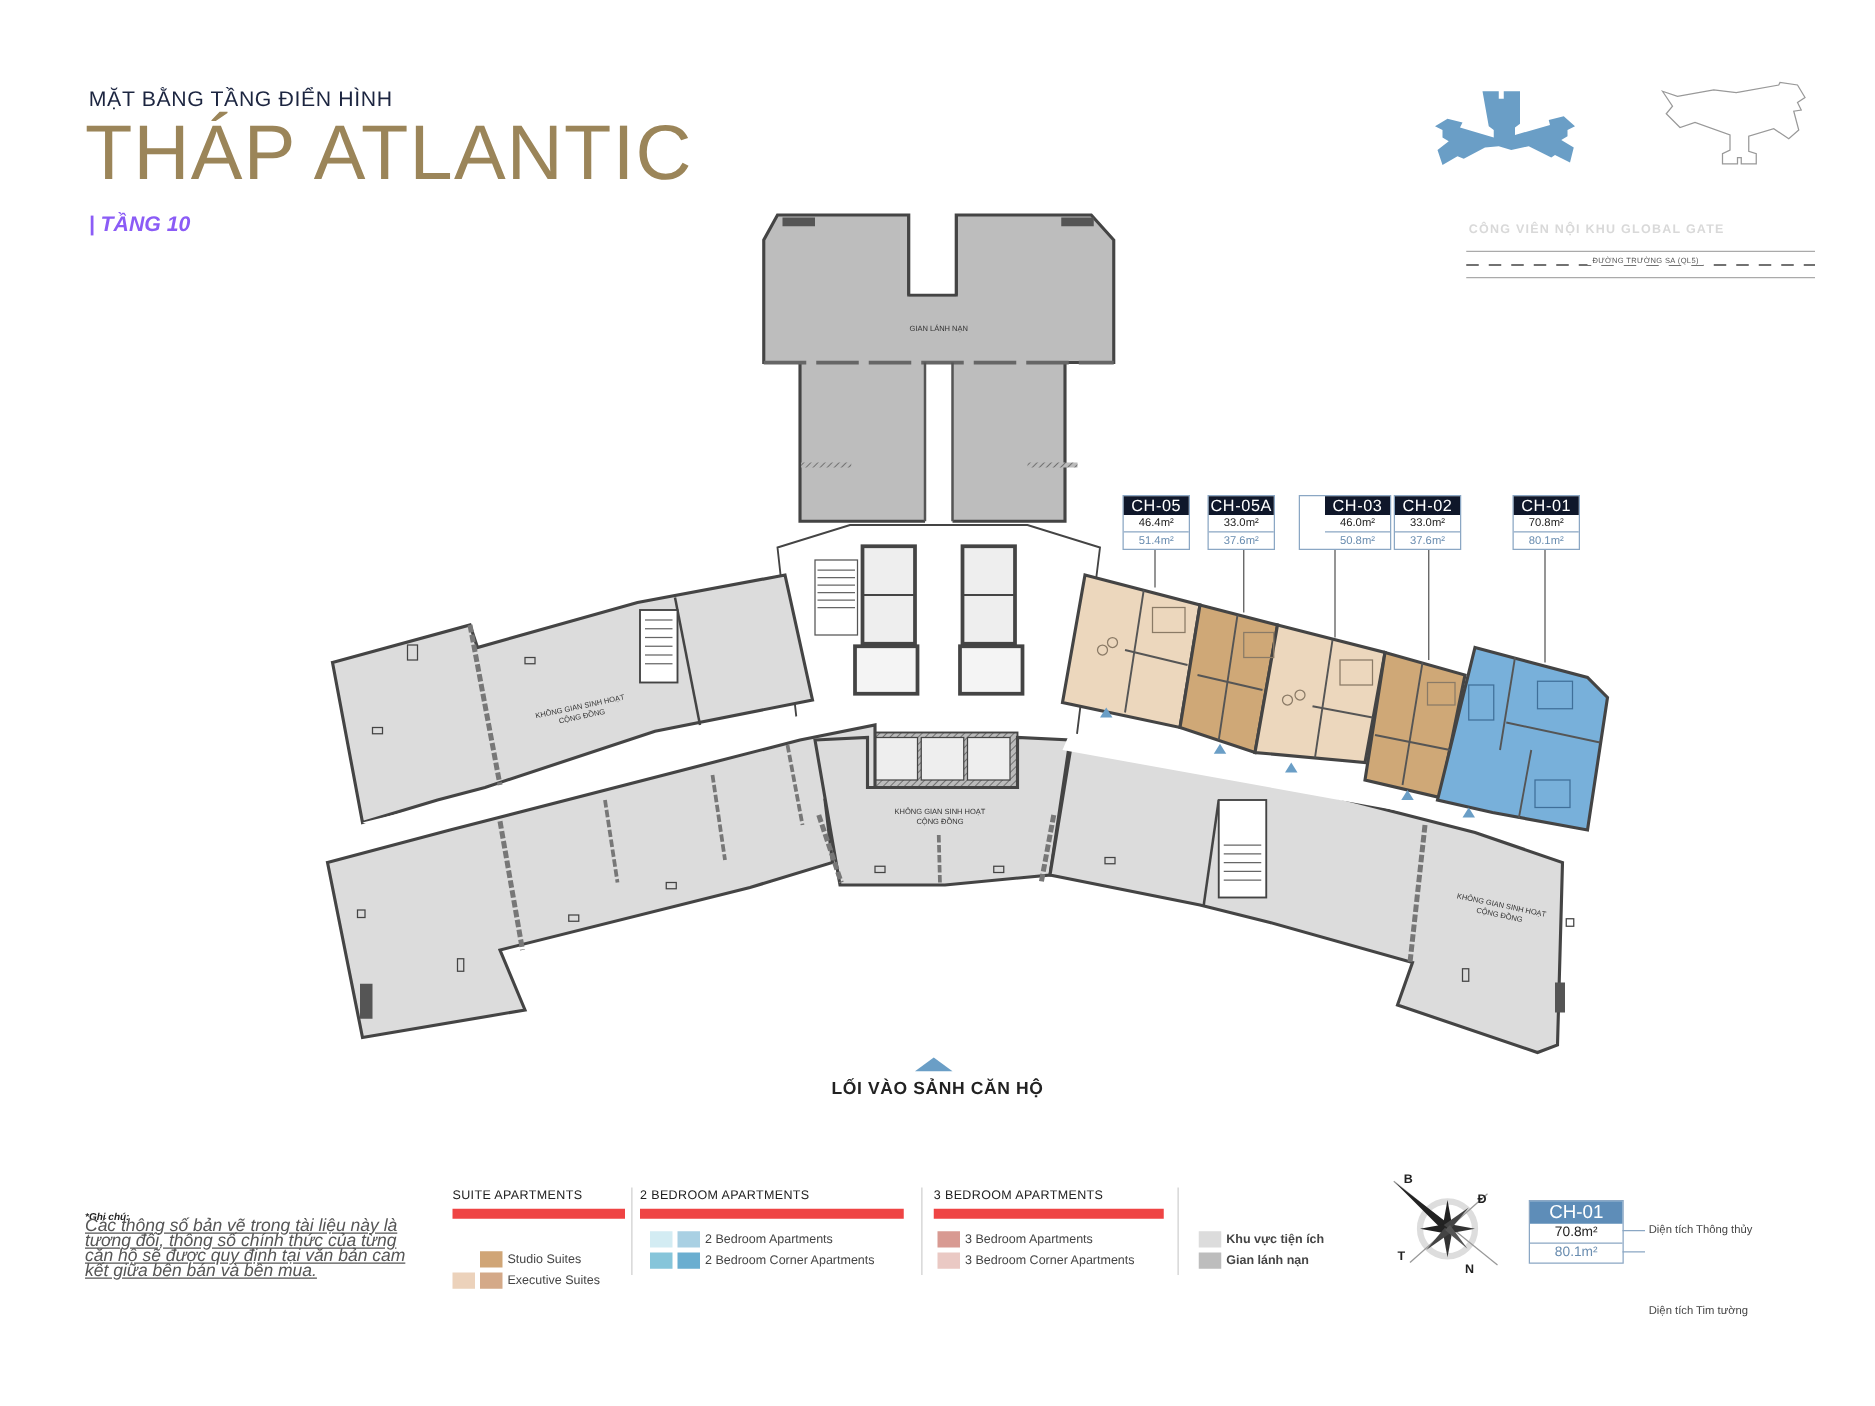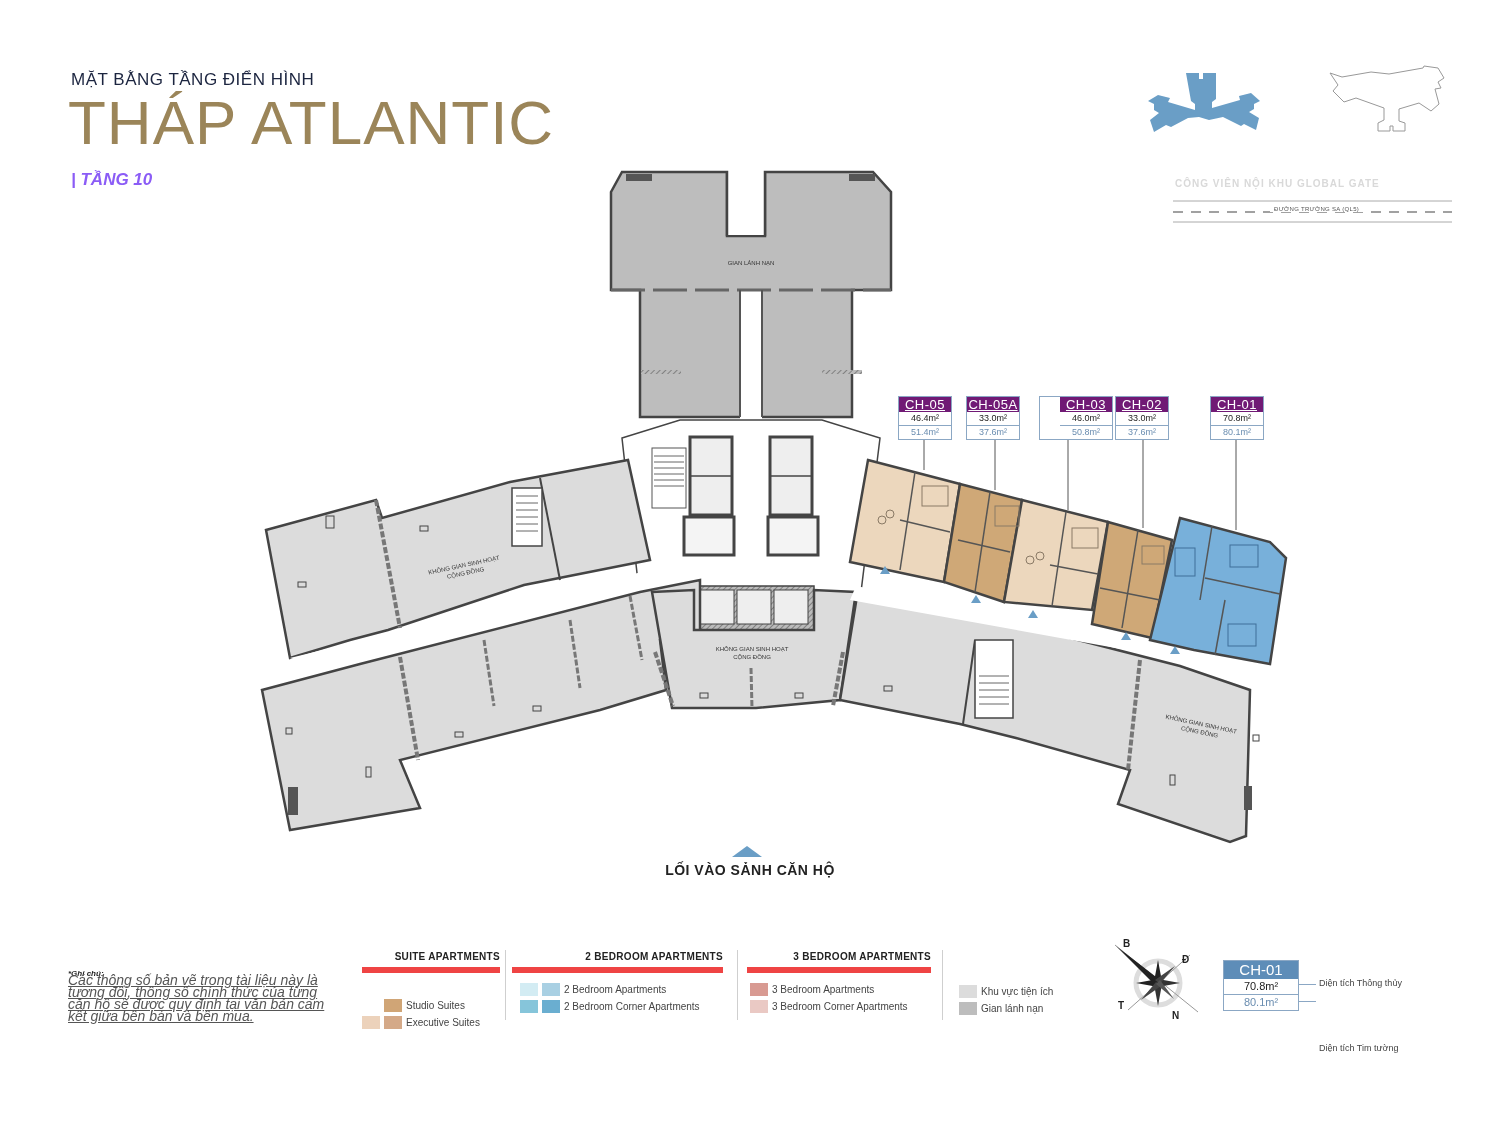--- a/index.html
+++ b/index.html
@@ -5,27 +5,27 @@
   html,body{margin:0;padding:0;background:#ffffff;}
   body{width:1500px;height:1125px;position:relative;overflow:hidden;font-family:"Liberation Sans",sans-serif;color:#1f2a44;}
   .abs{position:absolute;}
   .subtitle{left:71px;top:70px;font-size:17px;letter-spacing:0.5px;color:#1c2540;font-weight:500;}
   .title{left:68px;top:92px;font-family:Liberation Sans, sans-serif;font-size:62px;color:#9b8559;letter-spacing:1px;line-height:1;}
   .floor{left:71px;top:170px;font-size:17px;font-weight:bold;color:#8b5cf6;font-style:italic;}
   .plan{left:0;top:0;width:1500px;height:1125px;}
   .street-park{left:1175px;top:178px;width:270px;text-align:left;font-size:10px;letter-spacing:1px;color:#d9d9d9;font-weight:bold;}
   .street-road{left:1270px;top:206px;font-size:6px;color:#555;letter-spacing:0.3px;background:#fff;padding:0 4px;}
   .unit-tag{position:absolute;width:52px;border:1px solid #8ba7c4;background:#fff;text-align:center;}
-  .unit-tag .code{background:#701a75;color:#fff;font-size:13px;line-height:15px;letter-spacing:0.5px;text-decoration:underline;}
+  .unit-tag .code{background:#0f172a;color:#fff;font-size:13px;line-height:15px;letter-spacing:0.5px;}
   .unit-tag .net{font-size:9px;line-height:13px;color:#222;border-bottom:1px solid #8ba7c4;}
   .unit-tag .gross{font-size:9px;line-height:13px;color:#6a8db0;}
   .entrance{left:640px;top:862px;width:220px;text-align:center;font-size:14px;font-weight:bold;color:#222;letter-spacing:0.5px;}
   .note-title{left:68px;top:969px;font-size:8px;font-style:italic;font-weight:bold;color:#222;}
   .note-body{left:68px;top:974px;width:260px;font-size:14px;font-style:italic;color:#555;line-height:12px;text-decoration:underline;}
-  .leg-head{font-size:10px;font-weight:bold;color:#222;text-align:right;letter-spacing:0.3px;padding-bottom:5px;border-bottom:6px solid #ef4444;}
+  .leg-head{font-size:10px;font-weight:normal;color:#222;text-align:left;letter-spacing:0.3px;padding-bottom:5px;border-bottom:8px solid #ef4444;}
   .leg-row{display:flex;align-items:center;height:17px;font-size:10px;color:#444;}
   .sw{width:18px;height:13px;display:inline-block;margin-right:4px;}
   .vdiv{position:absolute;width:1px;background:#cfcfcf;}
   .key-tag{left:1223px;top:960px;width:74px;border:1px solid #8ba7c4;text-align:center;}
   .key-tag .code{background:#5e8db8;color:#fff;font-size:15px;line-height:18px;}
   .key-tag .net{font-size:11px;line-height:15px;color:#222;border-bottom:1px solid #8ba7c4;}
   .key-tag .gross{font-size:11px;line-height:15px;color:#6a8db0;}
   .key-label{font-size:9px;color:#444;}
   .compass-lbl{font-size:10px;font-weight:bold;color:#222;}
 </style>
@@ -318,21 +318,21 @@
       <span>3 Bedroom Apartments</span>
     </div>
     <div class="leg-row">
       <span class="sw" style="background:#eac9c4"></span>
       <span>3 Bedroom Corner Apartments</span>
     </div>
   </div>
 </div>
 <div class="vdiv" style="left:942px;top:950px;height:70px;"></div>
 
-<div class="abs" style="left:959px;top:983px;width:130px;">
+<div class="abs" style="left:959px;top:983px;width:130px;font-weight:bold;">
   <div class="leg-row">
     <span class="sw" style="background:#dcdcdc"></span>
     <span>Khu vực tiện ích</span>
   </div>
   <div class="leg-row">
     <span class="sw" style="background:#bdbdbd"></span>
     <span>Gian lánh nạn</span>
   </div>
 </div>
 

